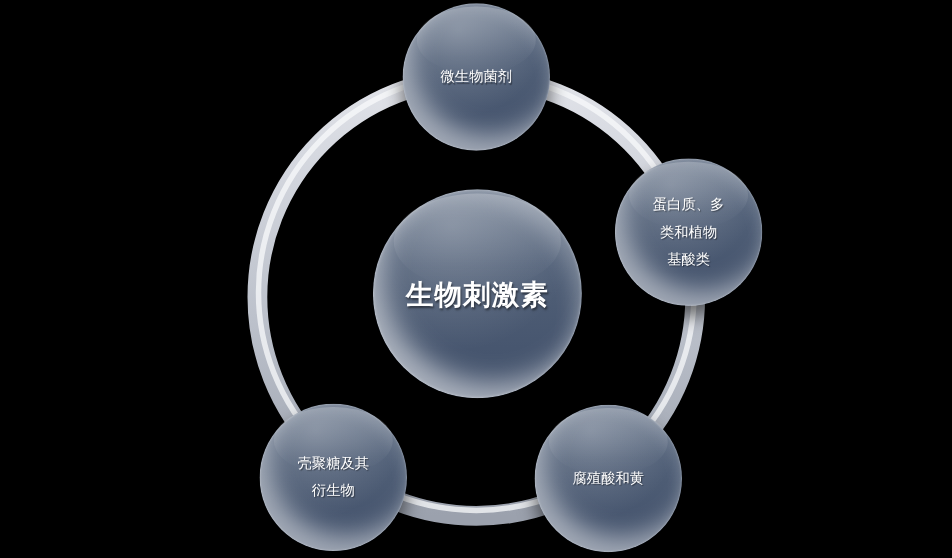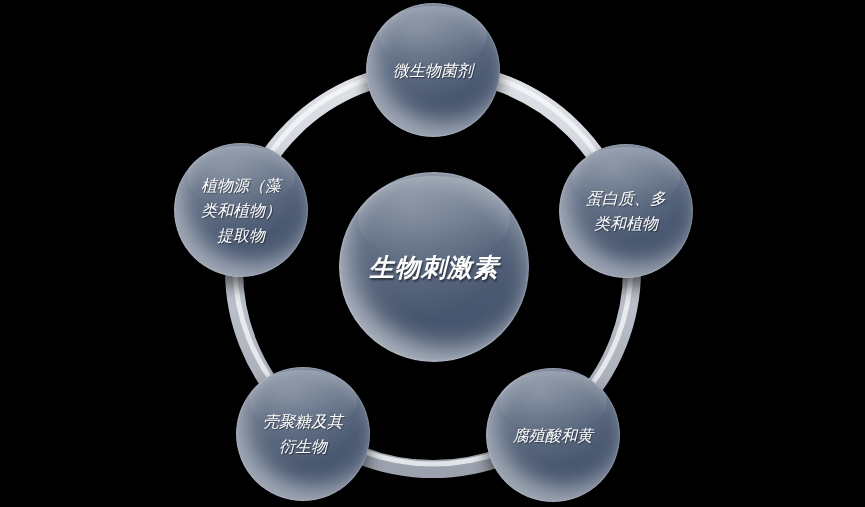--- a/index.html
+++ b/index.html
@@ -45,22 +45,21 @@
     right: 10%;
     top: 2%;
     height: 46%;
     border-radius: 50%;
     background: linear-gradient(180deg, rgba(255,255,255,0.22), rgba(255,255,255,0.03) 75%, rgba(255,255,255,0));
     pointer-events: none;
   }
   .sat {
     width: 134px;
     height: 134px;
-    font-size: 16px;
-    font-style: italic;
+    font-size: 13px;
   }
   .sat .ln {
     line-height: 25px;
     white-space: nowrap;
     text-shadow: 1px 1px 1px rgba(0,0,0,0.45);
   }
   .center-node {
     width: 190px;
     height: 190px;
     left: 339px;
@@ -70,21 +69,20 @@
       inset 14px -20px 24px -6px rgba(255,255,255,0.55),
       inset -12px 14px 20px -8px rgba(255,255,255,0.28),
       0 12px 18px rgba(0,0,0,0.55);
   }
   .center-node .ln {
     font-size: 25px;
     font-weight: bold;
     letter-spacing: 1px;
     white-space: nowrap;
     text-shadow: 1px 2px 2px rgba(0,0,0,0.5);
-    font-style: italic;
   }
   .pos-top          { left: 366px; top: 3px;   }
   .pos-right        { left: 559px; top: 144px; }
   .pos-bottom-right { left: 486px; top: 368px; }
   .pos-bottom-left  { left: 236px; top: 367px; }
   .pos-left         { left: 174px; top: 143px; }
 </style>
 </head>
 <body>
 
@@ -111,37 +109,31 @@
   <div class="node sat pos-top">
     <div class="label">
       <div class="ln">微生物菌剂</div>
     </div>
   </div>
 
   <div class="node sat pos-right">
     <div class="label">
       <div class="ln">蛋白质、多</div>
       <div class="ln">类和植物</div>
+      <div class="ln">基酸类</div>
     </div>
   </div>
 
   <div class="node sat pos-bottom-right">
     <div class="label">
       <div class="ln">腐殖酸和黄</div>
     </div>
   </div>
 
   <div class="node sat pos-bottom-left">
     <div class="label">
       <div class="ln">壳聚糖及其</div>
       <div class="ln">衍生物</div>
     </div>
   </div>
 
-  <div class="node sat pos-left">
-    <div class="label">
-      <div class="ln">植物源（藻</div>
-      <div class="ln">类和植物）</div>
-      <div class="ln">提取物</div>
-    </div>
-  </div>
 
 </div>
 
 </body></html>

